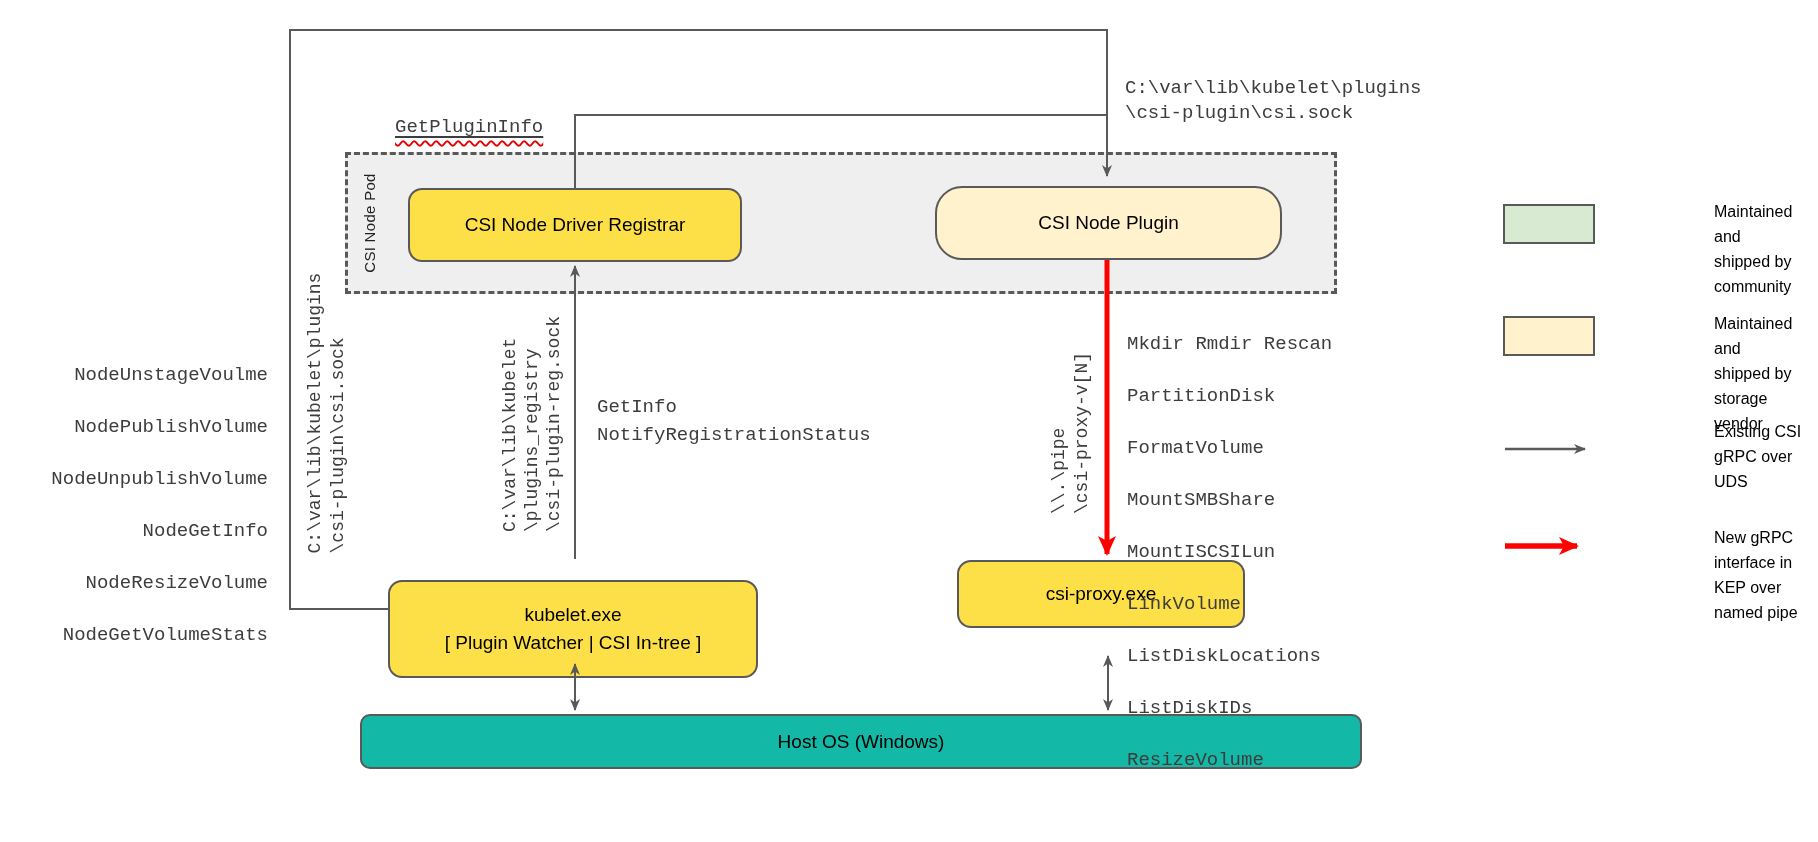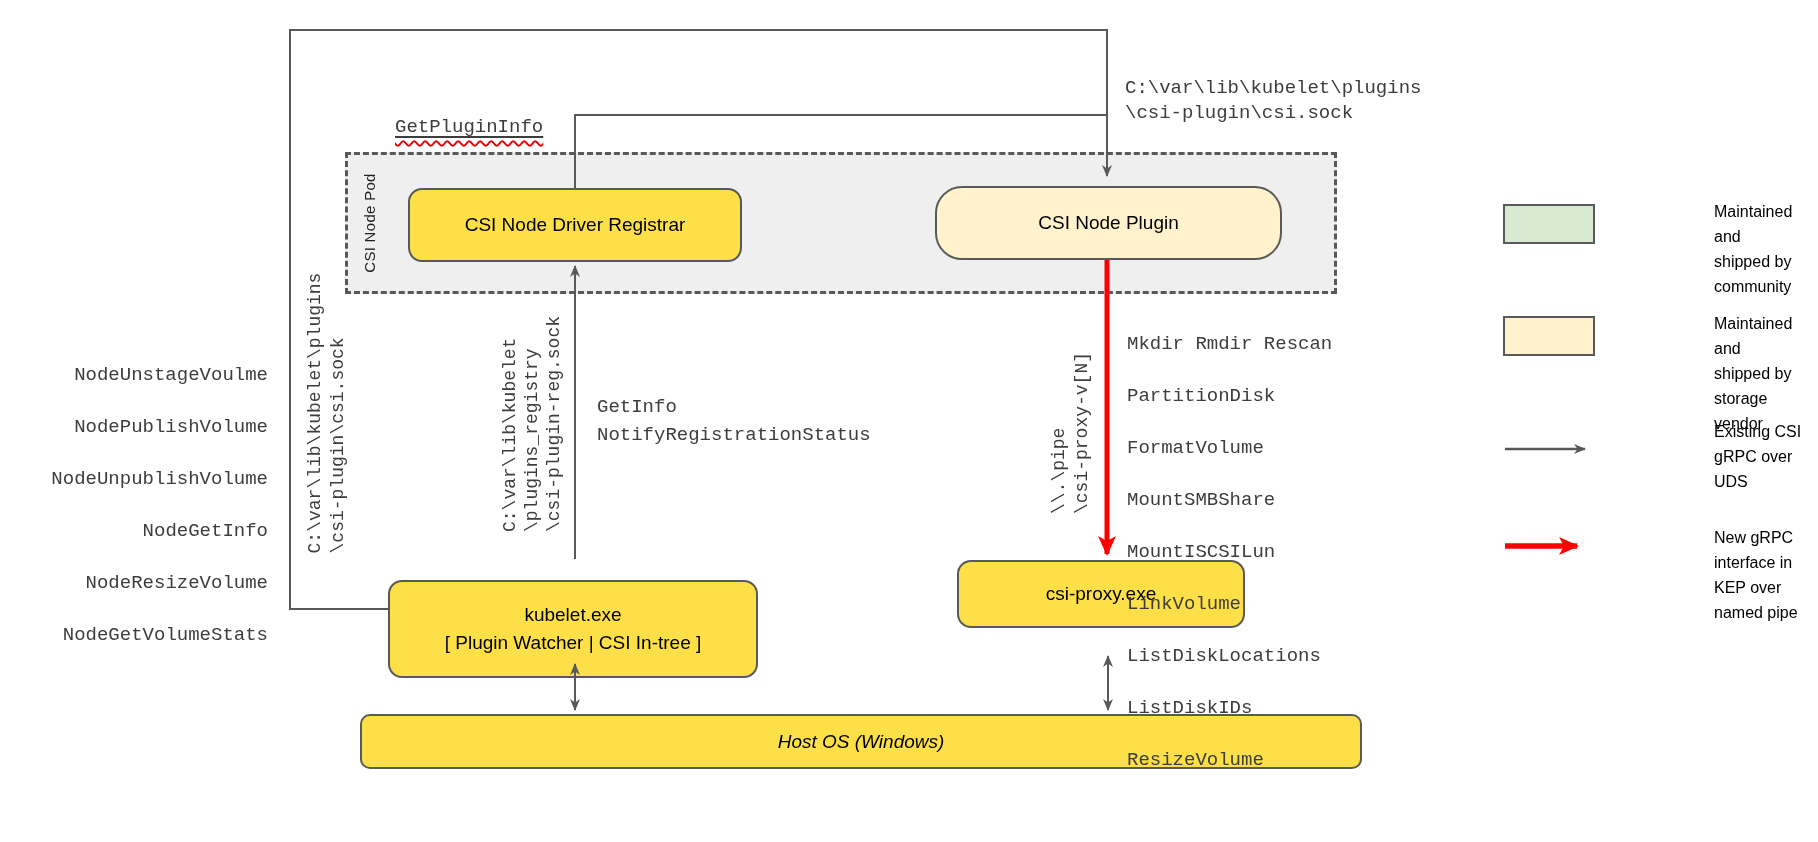--- a/index.html
+++ b/index.html
@@ -7,21 +7,21 @@
           font-family:"Liberation Sans",sans-serif;}
   
   .mono{font-family:"Liberation Mono","DejaVu Sans Mono",monospace;font-size:19px;color:#3d3d3d;
         white-space:pre-line;position:absolute;line-height:26px;}
   
   .node{position:absolute;border:2px solid #595959;border-radius:14px;display:flex;
         flex-direction:column;align-items:center;justify-content:center;
         font-size:19px;color:#000;text-align:center;line-height:28px;box-sizing:border-box;}
   .green{background:#fde047;justify-content:center;}
   .yellow{background:#fff2cc;border-radius:27px;}
-  .blue{background:#fde047;border-radius:10px;font-style:italic;}
+  .blue{background:#14b8a6;border-radius:10px;}
   .pod{position:absolute;left:345px;top:152px;width:992px;height:142px;background:#efefef;
        border:3px dashed #595959;box-sizing:border-box;}
   
   .rot{position:absolute;transform:translate(-50%,-50%) rotate(-90deg);transform-origin:center;
        white-space:pre;text-align:left;}
   .rot-mono{font-family:"Liberation Mono","DejaVu Sans Mono",monospace;font-size:18px;
             color:#3d3d3d;line-height:23px;}
   .pod-label{font-family:"Liberation Sans",sans-serif;font-size:15px;color:#222;letter-spacing:.3px;}
   
   .gpi-outer{text-decoration:underline solid #3d3d3d 2px;text-underline-offset:4px;}

